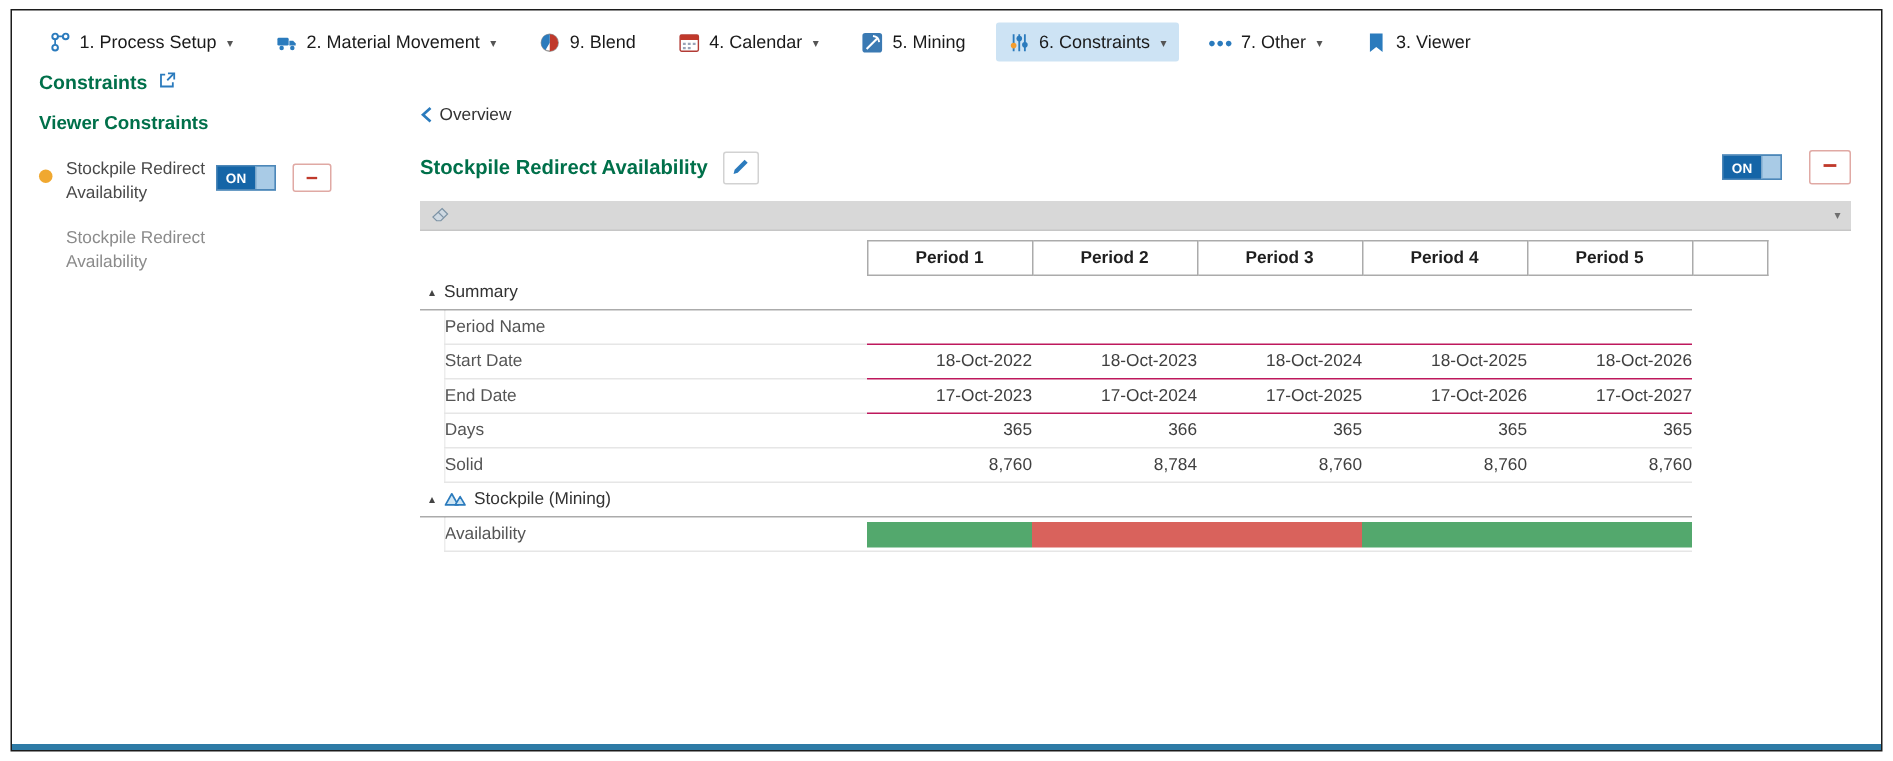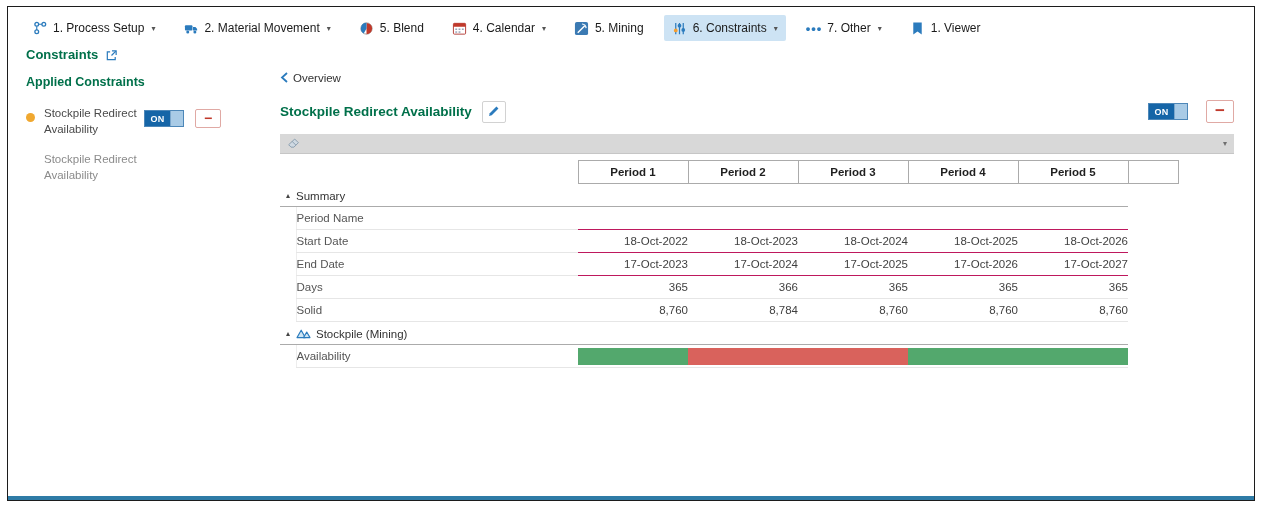--- a/index.html
+++ b/index.html
@@ -26,21 +26,21 @@
     font-size:12px; color:#1a1a1a;
     padding:5px 8px; margin-right:12px;
     white-space:nowrap; cursor:pointer; border-radius:2px;
   }
   .nav-item.active { background:var(--active-tab-blue); }
   .caret { font-size:8px; color:#555; margin-left:2px; }
   .nicon { display:inline-flex; width:16px; height:16px; align-items:center; justify-content:center; flex:none; }
   .nicon.dots { color:var(--link-blue); font-weight:bold; font-size:13px; letter-spacing:1px; width:auto; }
 
   
-  .page-title-row { display:flex; align-items:flex-end; gap:7px; padding-left:18px; margin-top:4px; }
+  .page-title-row { display:flex; align-items:flex-start; gap:7px; padding-left:18px; margin-top:4px; }
   .page-title { font-size:13px; font-weight:bold; color:var(--heading-green); }
   .ext-icon { display:inline-flex; cursor:pointer; }
 
   
   .content { display:flex; align-items:flex-start; }
   .sidebar { width:258px; flex:none; padding:13px 0 0 18px; }
   .sidebar-heading { font-size:12.5px; font-weight:bold; color:var(--heading-green); }
   .sc-item { display:flex; align-items:flex-start; margin-top:17px; cursor:pointer; }
   .dot { width:9px; height:9px; border-radius:50%; background:var(--bullet-orange); margin:7px 9px 0 0; flex:none; }
   .sc-label { width:100px; font-size:11.5px; color:#4a4a4a; line-height:1.35; }
@@ -141,21 +141,21 @@
         <span class="caret">▾</span>
       </div>
       <div class="nav-item">
         <span class="nicon">
           <svg width="15" height="15" viewBox="0 0 16 16">
             <circle cx="8" cy="8" r="6" fill="#fff" stroke="#9a9a9a" stroke-width="1"></circle>
             <path d="M8 2 a6 6 0 0 1 0 12 z" fill="#c0392b"></path>
             <path d="M8 2 a6 6 0 0 0 -3 11.2 L8 8 z" fill="#2b7bbd"></path>
           </svg>
         </span>
-        <span class="nav-label">5. Blend</span>
+        <span class="nav-label">9. Blend</span>
       </div>
       <div class="nav-item">
         <span class="nicon">
           <svg width="15" height="15" viewBox="0 0 16 16">
             <rect x="1.5" y="2.5" width="13" height="11.5" rx="1" fill="#fff" stroke="#b23b35" stroke-width="1"></rect>
             <path d="M1.5 3.5 a1 1 0 0 1 1 -1 h11 a1 1 0 0 1 1 1 v2.5 h-13 z" fill="#c0392b"></path>
             <g fill="#9aa4b8">
               <rect x="3.5" y="8" width="2" height="1.6"></rect>
               <rect x="7" y="8" width="2" height="1.6"></rect>
               <rect x="10.5" y="8" width="2" height="1.6"></rect>
@@ -193,39 +193,39 @@
         <span class="nicon dots">•••</span>
         <span class="nav-label">7. Other</span>
         <span class="caret">▾</span>
       </div>
       <div class="nav-item">
         <span class="nicon">
           <svg width="15" height="15" viewBox="0 0 16 16">
             <path d="M3.5 1.5 h9 v13 l-4.5 -3.4 -4.5 3.4 z" fill="#2b7bbd"></path>
           </svg>
         </span>
-        <span class="nav-label">1. Viewer</span>
+        <span class="nav-label">3. Viewer</span>
       </div>
     </div>
 
   <div class="page-title-row">
     <span class="page-title">Constraints</span>
     <span class="ext-icon">
       <svg width="13" height="13" viewBox="0 0 14 14">
           <path d="M5.5 3 H2.5 V11.5 H11 V8.5" fill="none" stroke="#2b7bbd" stroke-width="1.3"></path>
           <path d="M7.5 2 H12 V6.5" fill="none" stroke="#2b7bbd" stroke-width="1.3"></path>
           <path d="M11.7 2.3 L7 7" fill="none" stroke="#2b7bbd" stroke-width="1.3"></path>
         </svg>
     </span>
   </div>
 
   <div class="content">
 
     <div class="sidebar">
-      <div class="sidebar-heading">Applied Constraints</div>
+      <div class="sidebar-heading">Viewer Constraints</div>
       <div id="sidebar-items">
           <div class="sc-item">
             <span class="dot"></span>
             <span class="sc-label">Stockpile Redirect Availability</span>
             <span class="sc-controls">
               <span class="toggle">
                 <span class="toggle-label">ON</span>
                 <span class="toggle-knob"></span>
               </span>
               <button class="minus-btn">−</button>

